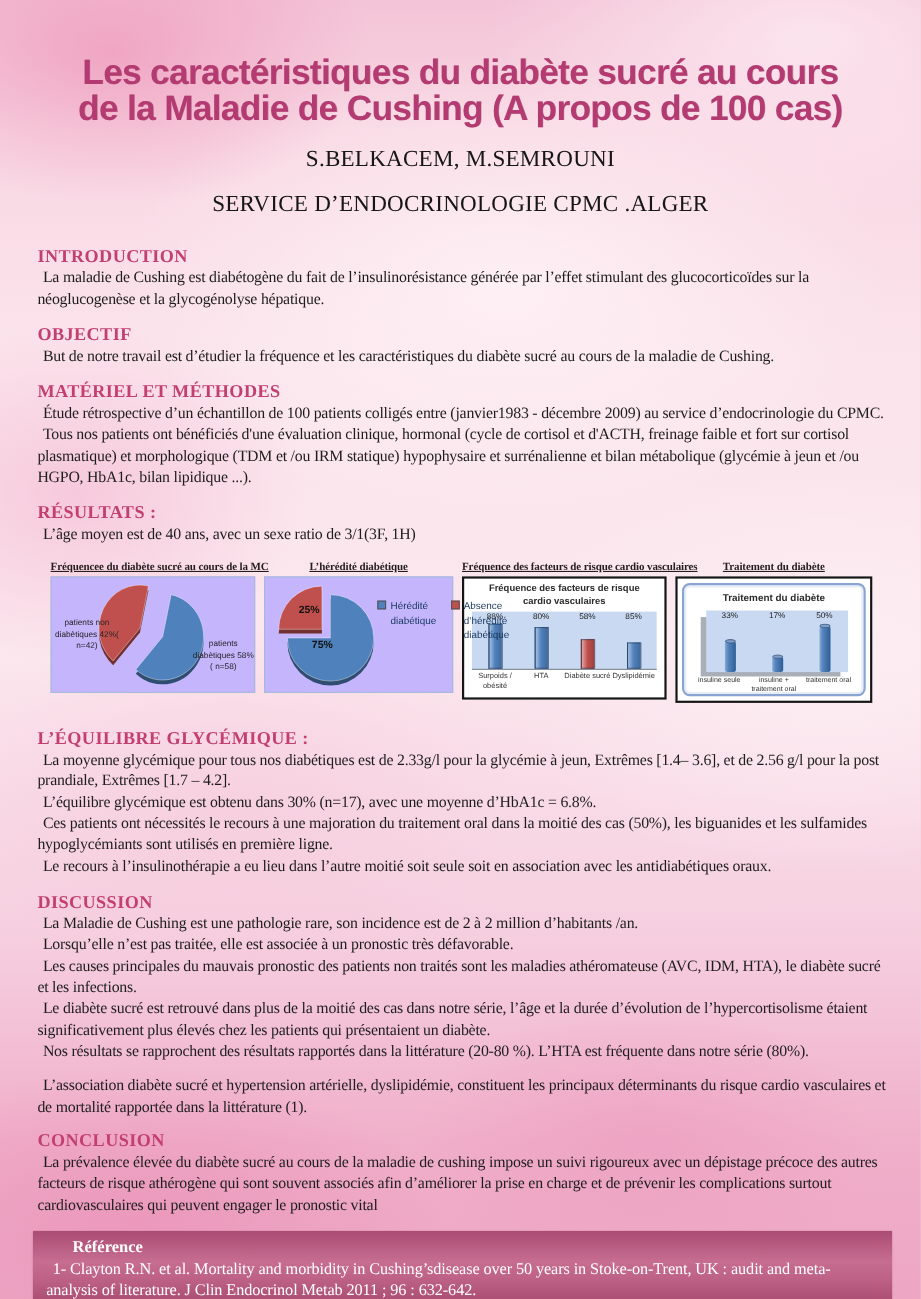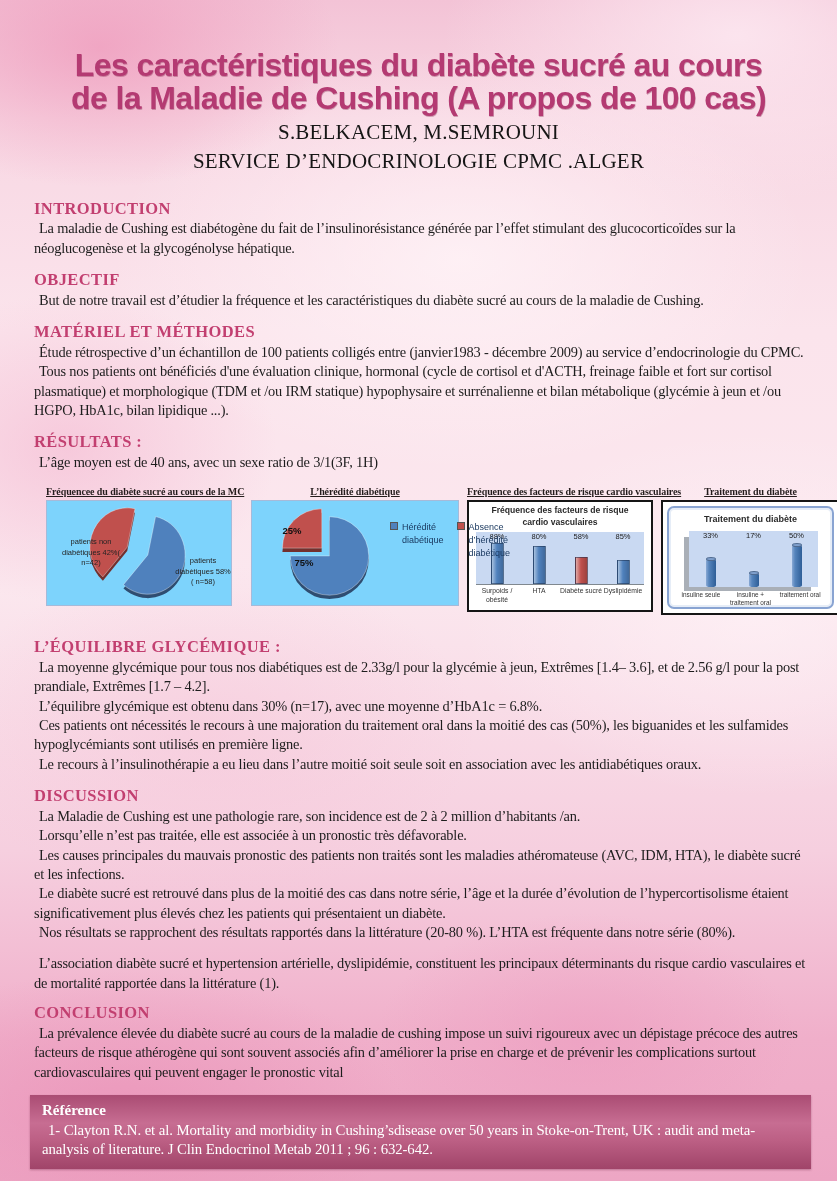--- a/index.html
+++ b/index.html
@@ -15,41 +15,41 @@
       radial-gradient(ellipse 420px 260px at 90% 52%, rgba(255,244,248,.6), transparent 70%),
       radial-gradient(ellipse 380px 240px at 25% 62%, rgba(246,197,216,.5), transparent 70%),
       radial-gradient(ellipse 300px 180px at 70% 88%, rgba(236,154,190,.55), transparent 70%),
       radial-gradient(ellipse 400px 200px at 15% 94%, rgba(233,140,180,.6), transparent 70%),
       linear-gradient(180deg,#f3c3d6 0%,#f8d7e3 10%,#fbe4ec 28%,#fbe7ee 50%,#f6cfdf 72%,#f0afca 88%,#eda6c4 100%);
   }
   .poster{position:relative;width:837px;height:1181px;}
   .title{padding-top:49px;text-align:center;font-family:"Liberation Sans",sans-serif;
     font-weight:700;font-size:32px;line-height:1.04;letter-spacing:-0.6px;color:#b43a72;
     text-shadow:0.5px 0.5px 0 rgba(122,28,70,.35);}
-  .authors{margin-top:4px;text-align:center;font-size:21px;line-height:1.22;color:#161616;letter-spacing:.2px;}
+  .authors{margin-top:16px;text-align:center;font-size:21px;line-height:1.22;color:#161616;letter-spacing:.2px;}
   .content{margin:24px 28px 0 34px;}
   .sec{margin-top:12px;}
   .sec.first{margin-top:0;}
   h2{margin:0;font-size:16.5px;font-weight:700;color:#c23f70;letter-spacing:.4px;line-height:1.25;}
   .content p{margin:0;font-size:14.4px;line-height:1.345;color:#1d1d1d;letter-spacing:-0.2px;text-indent:5px;}
   .sec-discussion .plast{margin-top:12px;}
   .sec-equilibre{margin-top:22px;}
   .sec-conclusion{margin-top:10px;}
 
   
   .charts{display:flex;gap:8px;margin:13px 0 0 12px;align-items:flex-start;}
   .panel{flex:none;}
-  .p1{width:186px;} .p2{width:208px;margin-left:11px;} .p3{width:186px;} .p4{width:179px;}
+  .p1{width:186px;} .p2{width:172px;} .p3{width:186px;} .p4{width:179px;}
   .ptitle{font-family:"Liberation Serif",serif;font-weight:700;font-size:10px;line-height:1.3;
     text-align:center;text-decoration:underline;color:#241d1d;margin-bottom:2px;letter-spacing:-0.1px;white-space:nowrap;}
-  .pbox{position:relative;height:106px;background:#7dd3fc;border:1px solid #a6bad9;box-sizing:border-box;}
+  .pbox{position:relative;height:106px;background:#c4b5fd;border:1px solid #a6bad9;box-sizing:border-box;}
   .pbox svg{position:absolute;left:0;top:0;width:100%;height:100%;}
   .plab{position:absolute;font-family:"Liberation Sans",sans-serif;font-size:7.5px;line-height:1.4;
     color:#242424;text-align:center;}
-  .lab-left{left:14px;top:36px;width:60px;}
+  .lab-left{left:2px;top:36px;width:60px;}
   .lab-right{left:128px;top:55px;width:56px;}
   .pct{position:absolute;font-family:"Liberation Sans",sans-serif;font-size:9.5px;font-weight:700;color:#101010;text-align:center;}
   .pct-25{left:28px;top:24px;width:24px;}
   .pct-75{left:40px;top:56px;width:24px;}
   .legend{position:absolute;right:4px;top:20px;width:64px;display:flex;flex-direction:row;gap:13px;}
   .leg-item{display:flex;gap:4px;font-family:"Liberation Sans",sans-serif;font-size:9px;line-height:1.45;color:#17365d;}
   .leg-sq{width:8px;height:8px;flex:none;margin-top:1px;border:1px solid #555;box-sizing:border-box;}
 
   .bbox{border:2px solid #151515;background:#fff;height:112px;box-sizing:border-box;padding-top:3px;}
   .btitle{font-family:"Liberation Sans",sans-serif;font-weight:700;font-size:8.6px;line-height:1.35;
@@ -71,21 +71,21 @@
     background:#c9d9f2;margin:6px 14px 4px 20px;box-shadow:-6px 5px 0 -1px #a9afb7;}
   .cyl{width:10px;border:none;border-radius:4px/2px;position:relative;
     background:linear-gradient(90deg,#89a9d4 0%,#5584bc 30%,#2e5e97 100%);}
   .cyl .cap{position:absolute;top:-2px;left:0;width:100%;height:4px;background:#7fa0cd;
     border-radius:50%;border:1px solid rgba(20,40,70,.45);box-sizing:border-box;}
   .cats4 .bar-cat{font-size:6.4px;padding:0 4px;}
 
   .refbox{margin:13px 26px 0 30px;padding:6px 12px 9px;color:#fff;
     background:linear-gradient(180deg,#aa4c73 0%,#c76d92 38%,#bc5f84 62%,#a04469 100%);
     box-shadow:0 1px 2px rgba(90,20,50,.35);}
-  .refhead{font-weight:700;font-size:15px;line-height:1.25;}
+  .refhead{font-weight:700;font-size:15px;line-height:1.25;margin-left:24px;}
   .reftext{margin:1px 0 0;font-size:14.8px;line-height:1.33;text-indent:6px;letter-spacing:-0.1px;}
 </style>
 </head>
 <body>
 
 <div class="poster">
 
   <div class="title">
     <div>Les caractéristiques du diabète sucré au cours</div>
     <div>de la Maladie de Cushing (A propos de 100 cas)</div>

